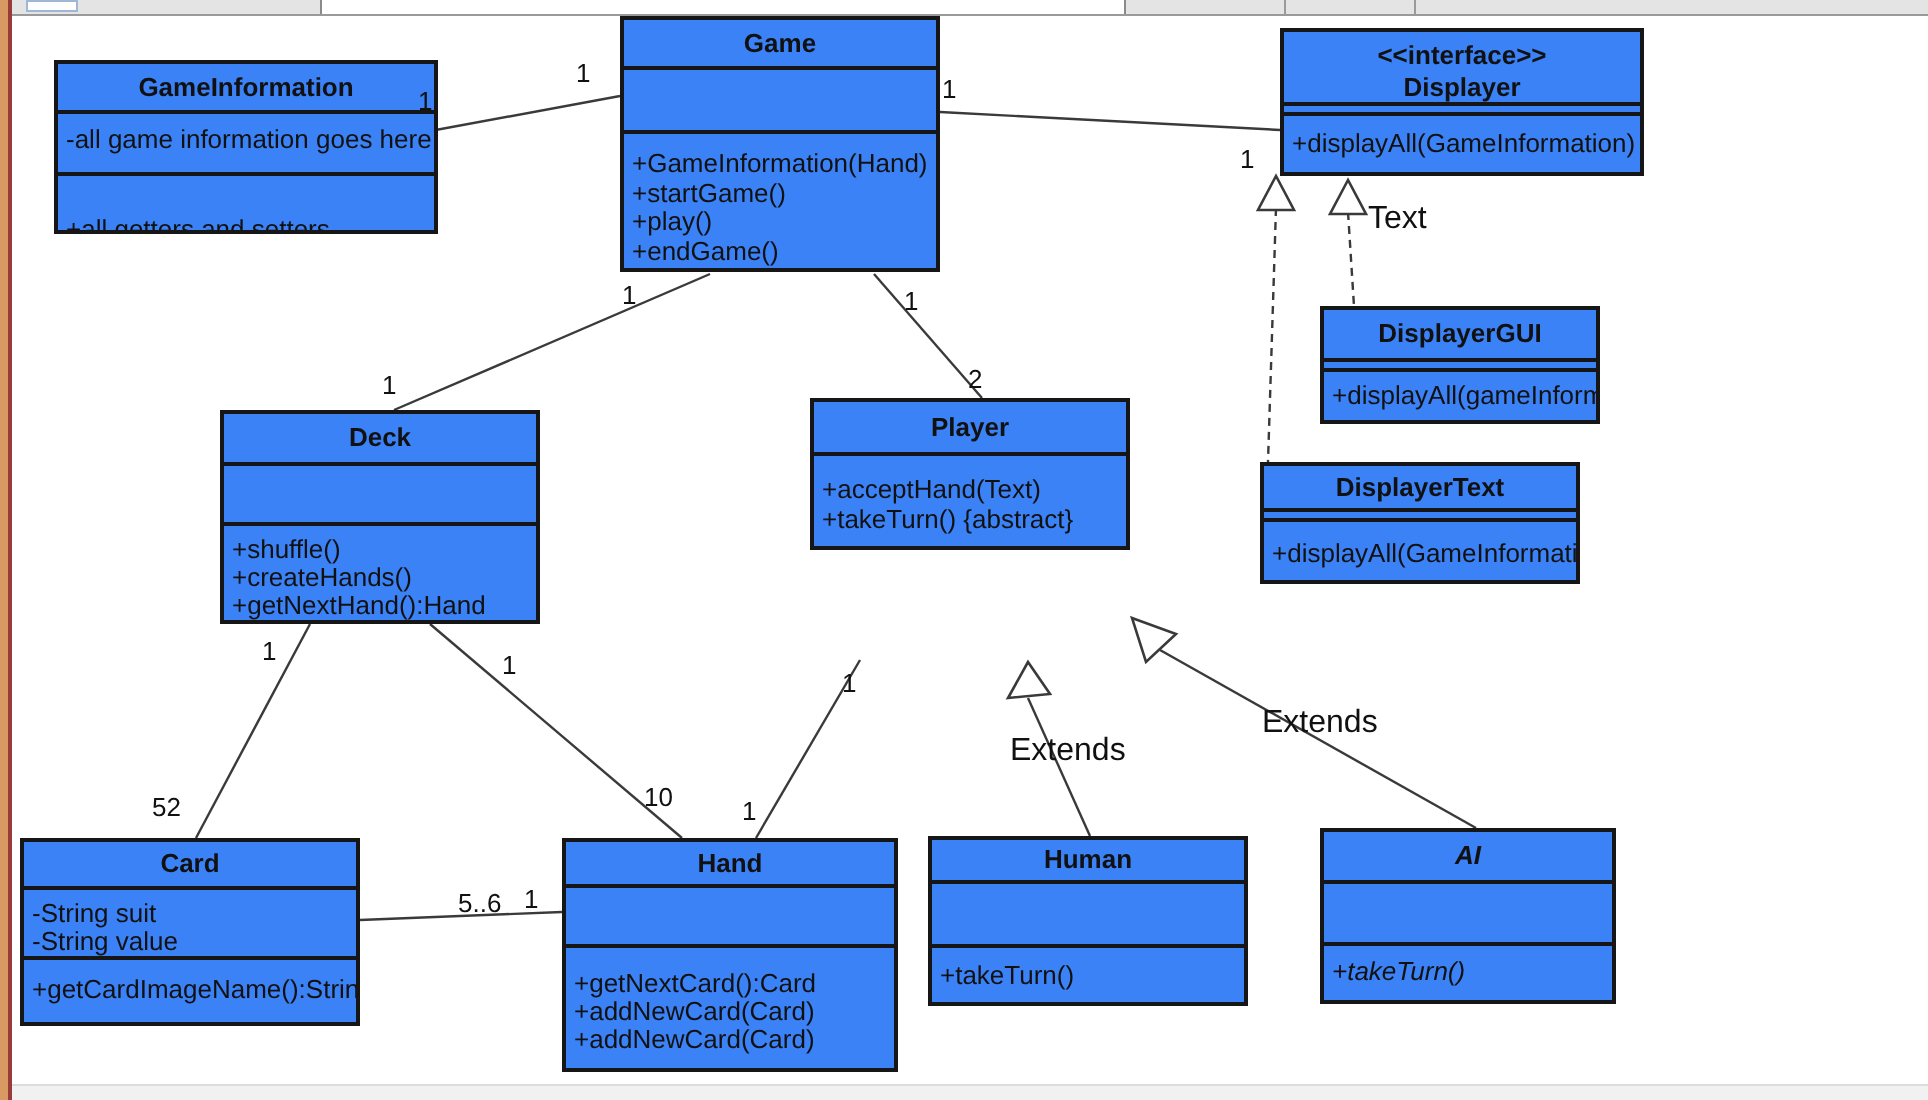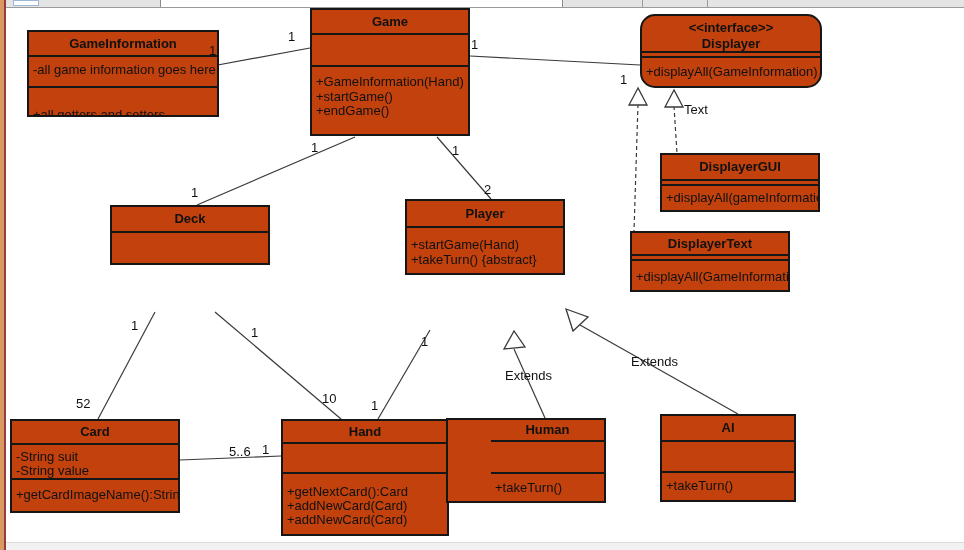--- a/index.html
+++ b/index.html
@@ -16,29 +16,29 @@
     border:1px solid #9fb6d4;box-sizing:border-box;}
   .top-cell-wide{position:absolute;left:154px;top:0;width:403px;height:7px;background:#ffffff;
     border-left:1px solid #8a8a8a;border-right:1px solid #8a8a8a;box-sizing:border-box;}
   .top-sep{position:absolute;top:0;width:1px;height:7px;background:#9a9a9a;}
   .left-strip-orange{position:absolute;left:0;top:0;width:4px;height:550px;background:#d89a62;z-index:7;}
   .left-strip-red{position:absolute;left:4px;top:0;width:2px;height:550px;background:#973b3b;z-index:7;}
   .bottom-bar{position:absolute;left:6px;bottom:0;right:0;height:7px;background:#f1f1f1;
     border-top:1px solid #dcdcdc;z-index:6;}
   
   .lines-svg{position:absolute;left:0;top:0;width:964px;height:550px;z-index:1;}
-  .cls{position:absolute;background:#c2410c;border:2px solid #161616;box-sizing:border-box;
+  .cls{position:absolute;background:#3b82f6;border:2px solid #161616;box-sizing:border-box;
     z-index:2;overflow:hidden;}
   .cls .sec{border-bottom:2px solid #161616;box-sizing:border-box;overflow:hidden;white-space:nowrap;}
   .cls .sec:last-child{border-bottom:none;}
   .cls .ttl{font-weight:bold;text-align:center;font-size:13px;}
   .cls .body-sec{font-size:13px;padding-left:4px;}
   .cls .line{white-space:nowrap;}
   .mult{position:absolute;font-size:13px;z-index:3;background:transparent;line-height:13px;}
-  .note{position:absolute;font-size:13px;z-index:3;line-height:13px;}
+  .note{position:absolute;font-size:16px;z-index:3;line-height:13px;}
 </style>
 </head>
 <body>
 
 <svg class="lines-svg" viewBox="0 0 964 550" xmlns="http://www.w3.org/2000/svg">
   <g stroke="#3a3a3a" stroke-width="1.2" fill="none">
     <line x1="207" y1="67" x2="310" y2="48"></line>
     <line x1="470" y1="56" x2="640" y2="65"></line>
     <line x1="355" y1="137" x2="197" y2="205"></line>
     <line x1="437" y1="137" x2="491" y2="199"></line>
@@ -70,60 +70,66 @@
     <div class="line">+all getters and setters</div>
   </div>
 </div>
 
 <div class="cls" style="left:310px;top:8px;width:160px;">
   <div class="sec ttl" style="height:25px;line-height:23px;"><span>Game</span></div>
   <div class="sec" style="height:32px;"></div>
   <div class="sec body-sec" style="height:67px;line-height:14.5px;padding-top:8px;">
     <div class="line">+GameInformation(Hand)</div>
     <div class="line">+startGame()</div>
+    <div class="line">+play()</div>
     <div class="line">+endGame()</div>
   </div>
 </div>
 
-<div class="cls" style="left:640px;top:14px;width:182px;border-radius:15px;">
+<div class="cls" style="left:640px;top:14px;width:182px;">
   <div class="sec ttl" style="height:37px;line-height:16px;padding-top:4px;">
     <div>&lt;&lt;interface&gt;&gt;</div>
     <div>Displayer</div>
   </div>
   <div class="sec" style="height:5px;"></div>
   <div class="sec body-sec" style="height:28px;line-height:14px;padding-top:7px;">
     <div class="line">+displayAll(GameInformation)</div>
   </div>
 </div>
 
-<div class="cls" style="left:660px;top:153px;width:160px;">
+<div class="cls" style="left:660px;top:153px;width:140px;">
   <div class="sec ttl" style="height:26px;line-height:24px;"><span>DisplayerGUI</span></div>
   <div class="sec" style="height:5px;"></div>
   <div class="sec body-sec" style="height:24px;line-height:14px;padding-top:5px;">
     <div class="line">+displayAll(gameInformation</div>
   </div>
 </div>
 
 <div class="cls" style="left:630px;top:231px;width:160px;">
   <div class="sec ttl" style="height:23px;line-height:21px;"><span>DisplayerText</span></div>
   <div class="sec" style="height:5px;"></div>
   <div class="sec body-sec" style="height:29px;line-height:14px;padding-top:9px;">
     <div class="line">+displayAll(GameInformation</div>
   </div>
 </div>
 
 <div class="cls" style="left:110px;top:205px;width:160px;">
   <div class="sec ttl" style="height:26px;line-height:24px;"><span>Deck</span></div>
   <div class="sec" style="height:30px;"></div>
+  <div class="sec body-sec" style="height:47px;line-height:14px;padding-top:5px;">
+    <div class="line">+shuffle()</div>
+    <div class="line">+createHands()</div>
+    <div class="line">+getNextHand():Hand</div>
+  </div>
 </div>
 
 <div class="cls" style="left:405px;top:199px;width:160px;">
   <div class="sec ttl" style="height:27px;line-height:25px;"><span>Player</span></div>
   <div class="sec body-sec" style="height:45px;line-height:15px;padding-top:9px;">
-    <div class="line">+startGame(Hand)</div>
+    <div class="line">+acceptHand(Text)</div>
     <div class="line">+takeTurn() {abstract}</div>
   </div>
 </div>
 
 <div class="cls" style="left:10px;top:419px;width:170px;">
   <div class="sec ttl" style="height:24px;line-height:22px;"><span>Card</span></div>
   <div class="sec body-sec" style="height:35px;line-height:14px;padding-top:5px;">
     <div class="line">-String suit</div>
     <div class="line">-String value</div>
   </div>
@@ -135,29 +141,29 @@
 <div class="cls" style="left:281px;top:419px;width:168px;">
   <div class="sec ttl" style="height:23px;line-height:21px;"><span>Hand</span></div>
   <div class="sec" style="height:30px;"></div>
   <div class="sec body-sec" style="height:60px;line-height:14px;padding-top:11px;">
     <div class="line">+getNextCard():Card</div>
     <div class="line">+addNewCard(Card)</div>
     <div class="line">+addNewCard(Card)</div>
   </div>
 </div>
 
-<div class="cls" style="left:446px;top:418px;width:160px;padding-left:43px;">
+<div class="cls" style="left:464px;top:418px;width:160px;">
   <div class="sec ttl" style="height:22px;line-height:20px;"><span>Human</span></div>
   <div class="sec" style="height:32px;"></div>
   <div class="sec body-sec" style="height:27px;line-height:14px;padding-top:7px;">
     <div class="line">+takeTurn()</div>
   </div>
 </div>
 
-<div class="cls" style="left:660px;top:414px;width:136px;">
+<div class="cls" style="left:660px;top:414px;width:148px;font-style:italic;">
   <div class="sec ttl" style="height:26px;line-height:24px;"><span>AI</span></div>
   <div class="sec" style="height:31px;"></div>
   <div class="sec body-sec" style="height:27px;line-height:14px;padding-top:6px;">
     <div class="line">+takeTurn()</div>
   </div>
 </div>
 
 <span class="mult" style="left:209px;top:44px;">1</span>
 <span class="mult" style="left:288px;top:30px;">1</span>
 <span class="mult" style="left:471px;top:38px;">1</span>

